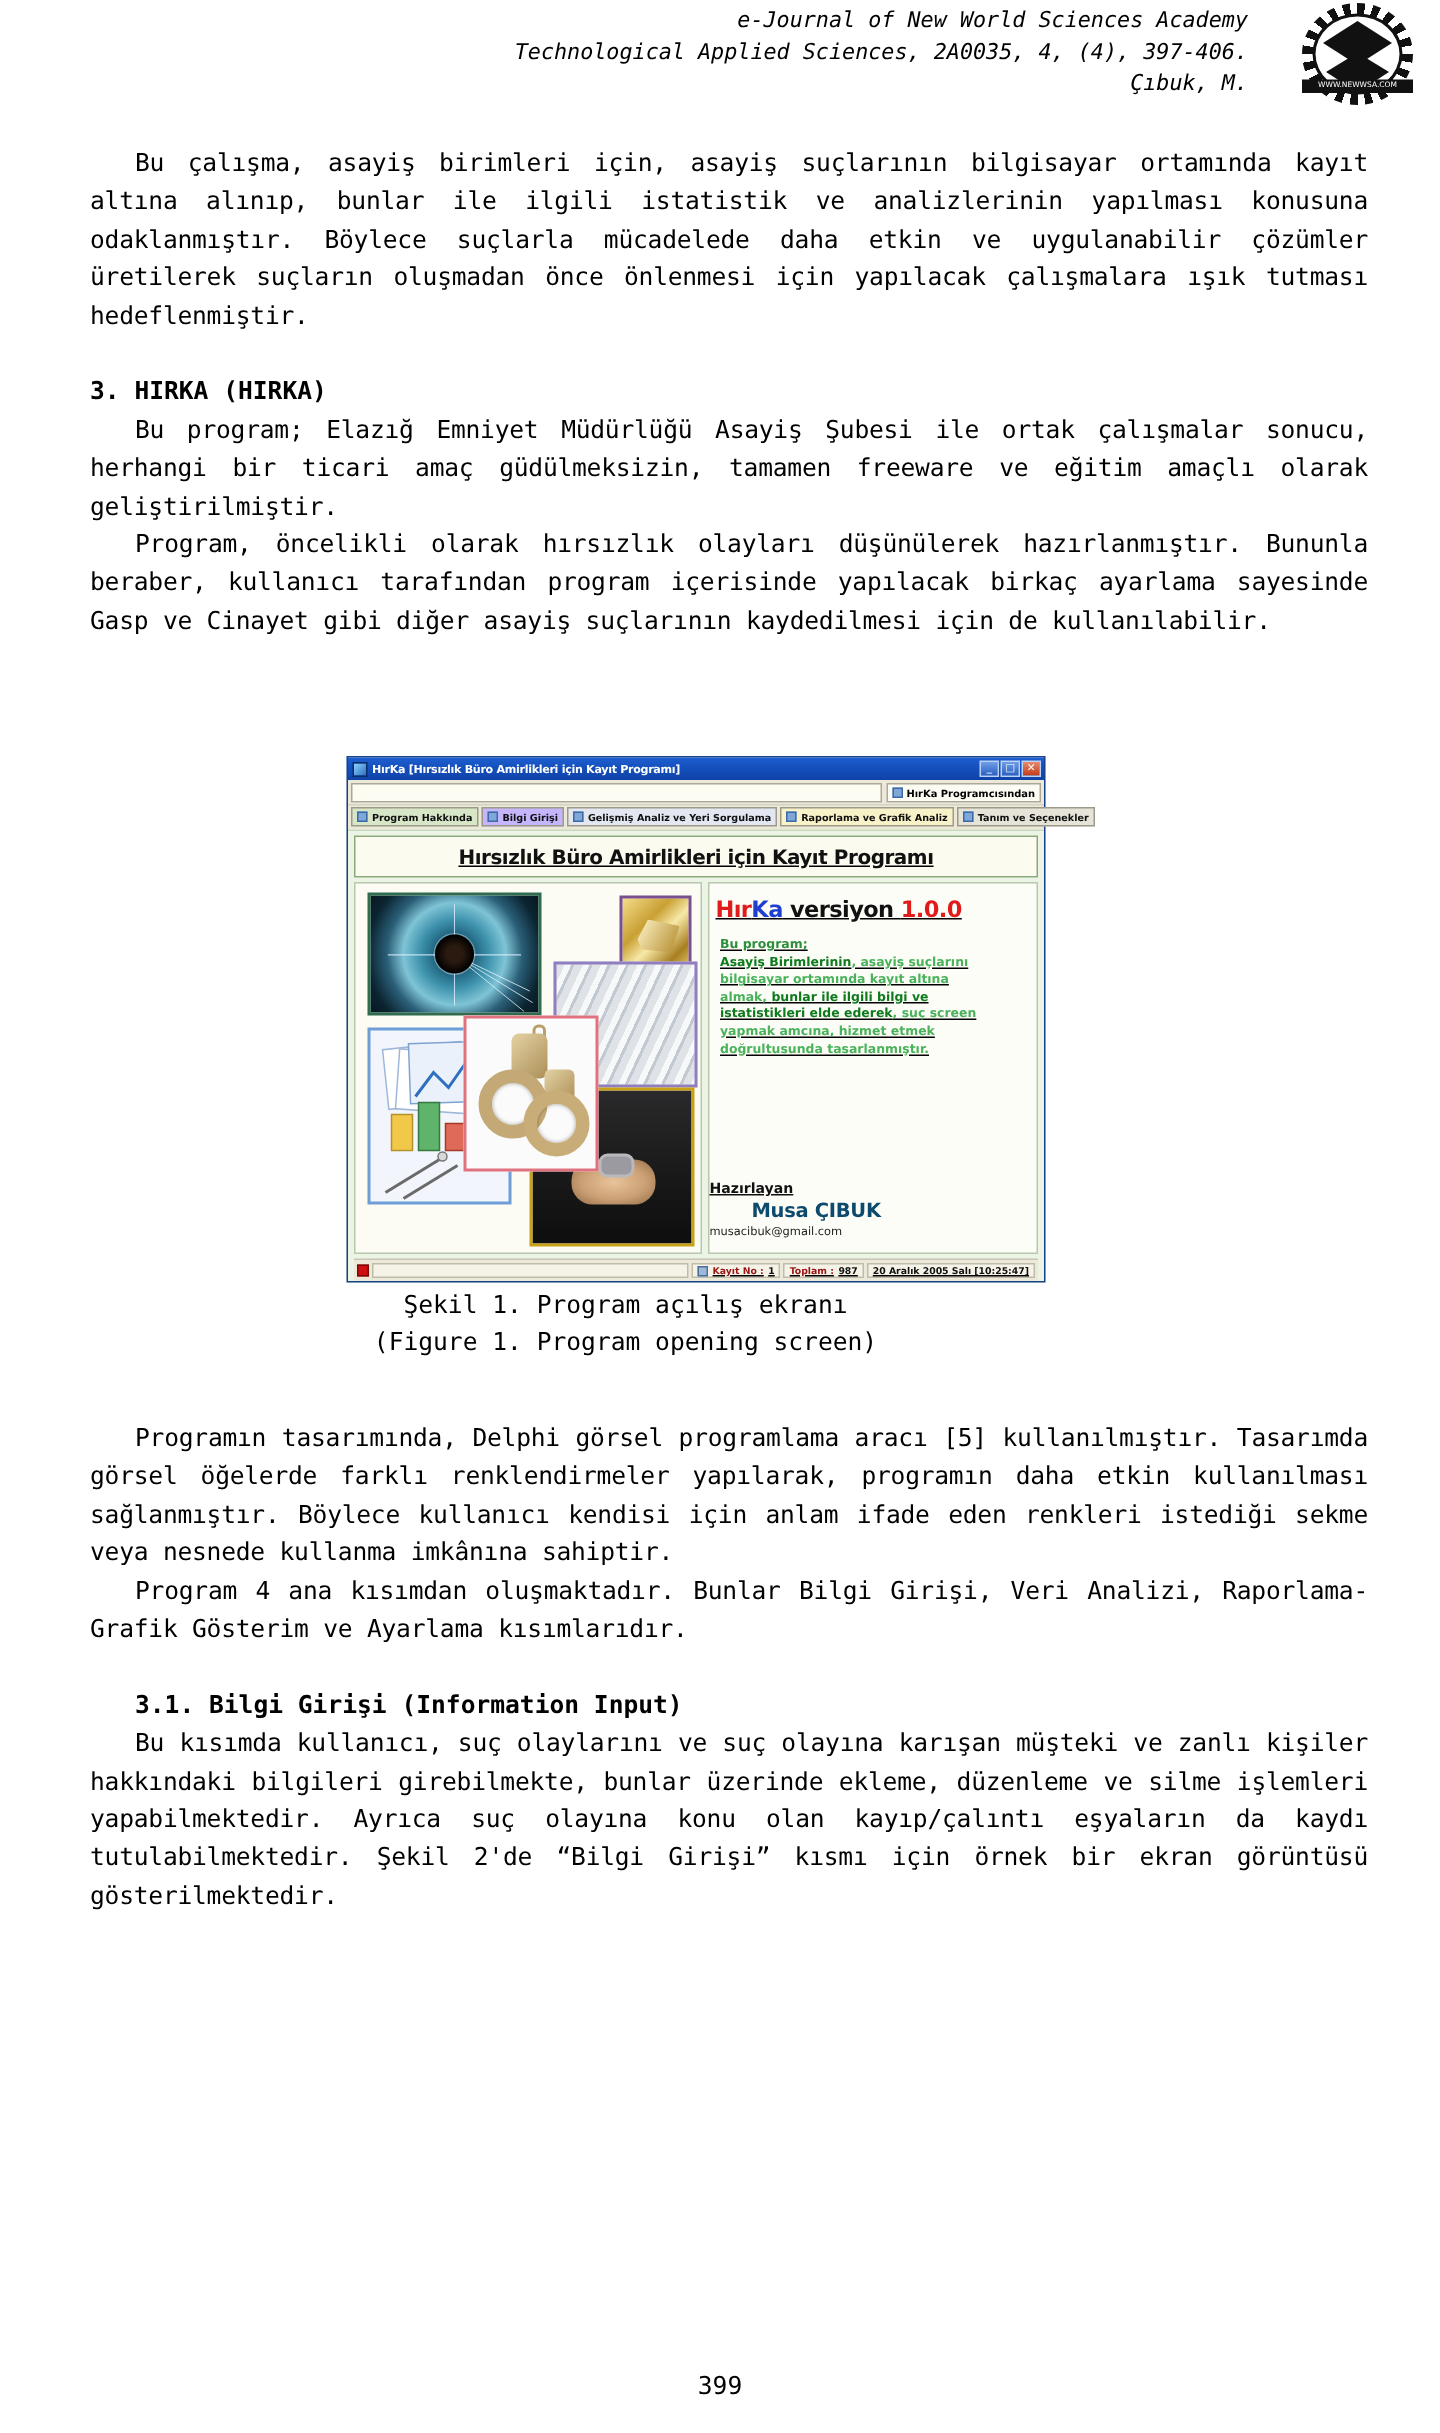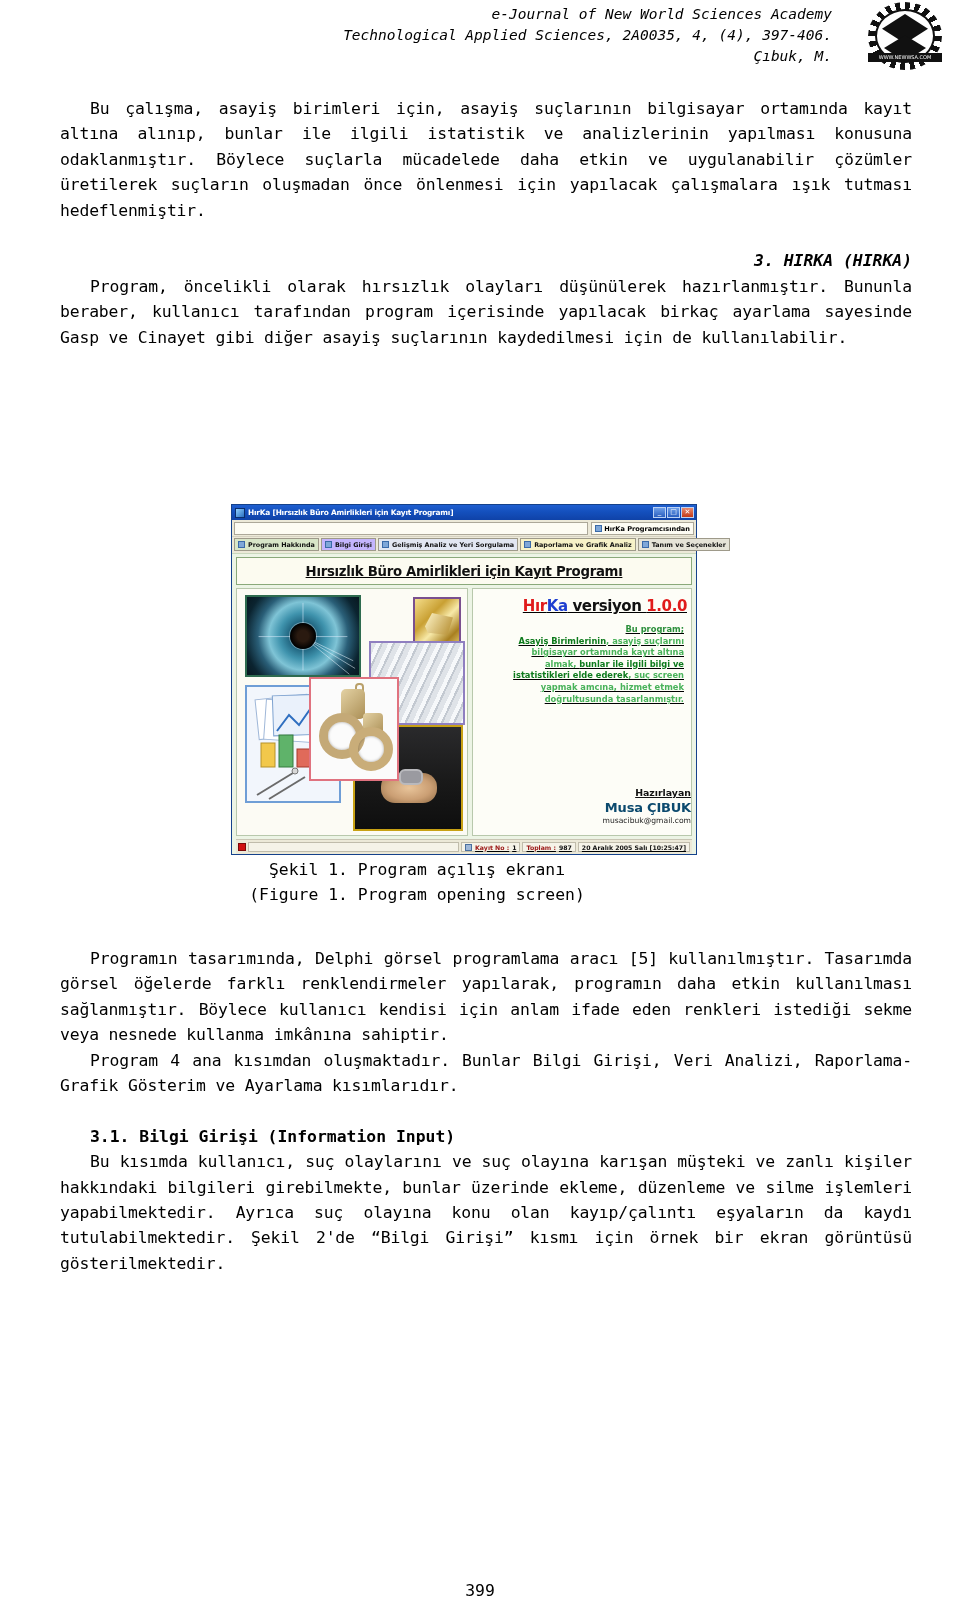--- a/index.html
+++ b/index.html
@@ -99,22 +99,21 @@
   h3.head {
     margin: 0;
     font-family: "DejaVu Sans Mono", monospace;
     font-size: 16.4px;
     line-height: 25.4px;
     font-weight: bold;
     text-indent: 30px;
   }
   h3.head.centered {
     text-indent: 0;
-    text-align: right;
-    font-style: italic;
+    text-align: left;
   }
   .gap { height: 25.4px; }
 
   
   .figure-wrap {
     position: absolute;
     top: 504px;
     left: 231px;
     width: 372px;
   }
@@ -365,21 +364,21 @@
     box-sizing: border-box;
   }
 
   
   .infopanel {
     flex: 1;
     background: #fdfdf7;
     border: 1px solid #b8c8ac;
     box-sizing: border-box;
     padding: 8px 4px 2px 4px;
-    text-align: right;
+    text-align: left;
     font-family: "DejaVu Sans", sans-serif;
     position: relative;
     height: 248px;
   }
   .version {
     font-size: 15px;
     font-weight: bold;
     white-space: nowrap;
     letter-spacing: -0.4px;
     margin-bottom: 9px;
@@ -505,20 +504,21 @@
   <div class="logo-ring"></div>
   <div class="logo-diamonds"></div>
   <div class="logo-diamonds2"></div>
   <div class="logo-band">WWW.NEWWSA.COM</div>
 </div>
 
 <div class="page-body">
   <p class="txt indent">Bu çalışma, asayiş birimleri için, asayiş suçlarının bilgisayar ortamında kayıt altına alınıp, bunlar ile ilgili istatistik ve analizlerinin yapılması konusuna odaklanmıştır. Böylece suçlarla mücadelede daha etkin ve uygulanabilir çözümler üretilerek suçların oluşmadan önce önlenmesi için yapılacak çalışmalara ışık tutması hedeflenmiştir.</p>
   <div class="gap"></div>
   <h3 class="head centered">3. HIRKA (HIRKA)</h3>
+  <p class="txt indent">Bu program; Elazığ Emniyet Müdürlüğü Asayiş Şubesi ile ortak çalışmalar sonucu, herhangi bir ticari amaç güdülmeksizin, tamamen freeware ve eğitim amaçlı olarak geliştirilmiştir.</p>
   <p class="txt indent">Program, öncelikli olarak hırsızlık olayları düşünülerek hazırlanmıştır. Bununla beraber, kullanıcı tarafından program içerisinde yapılacak birkaç ayarlama sayesinde Gasp ve Cinayet gibi diğer asayiş suçlarının kaydedilmesi için de kullanılabilir.</p>
 </div>
 
 <div class="figure-wrap">
 
   <div class="app-window">
 
     <div class="titlebar">
       <span class="titlebar-icon"></span>
       <span class="titlebar-text">HırKa [Hırsızlık Büro Amirlikleri için Kayıt Programı]</span>

